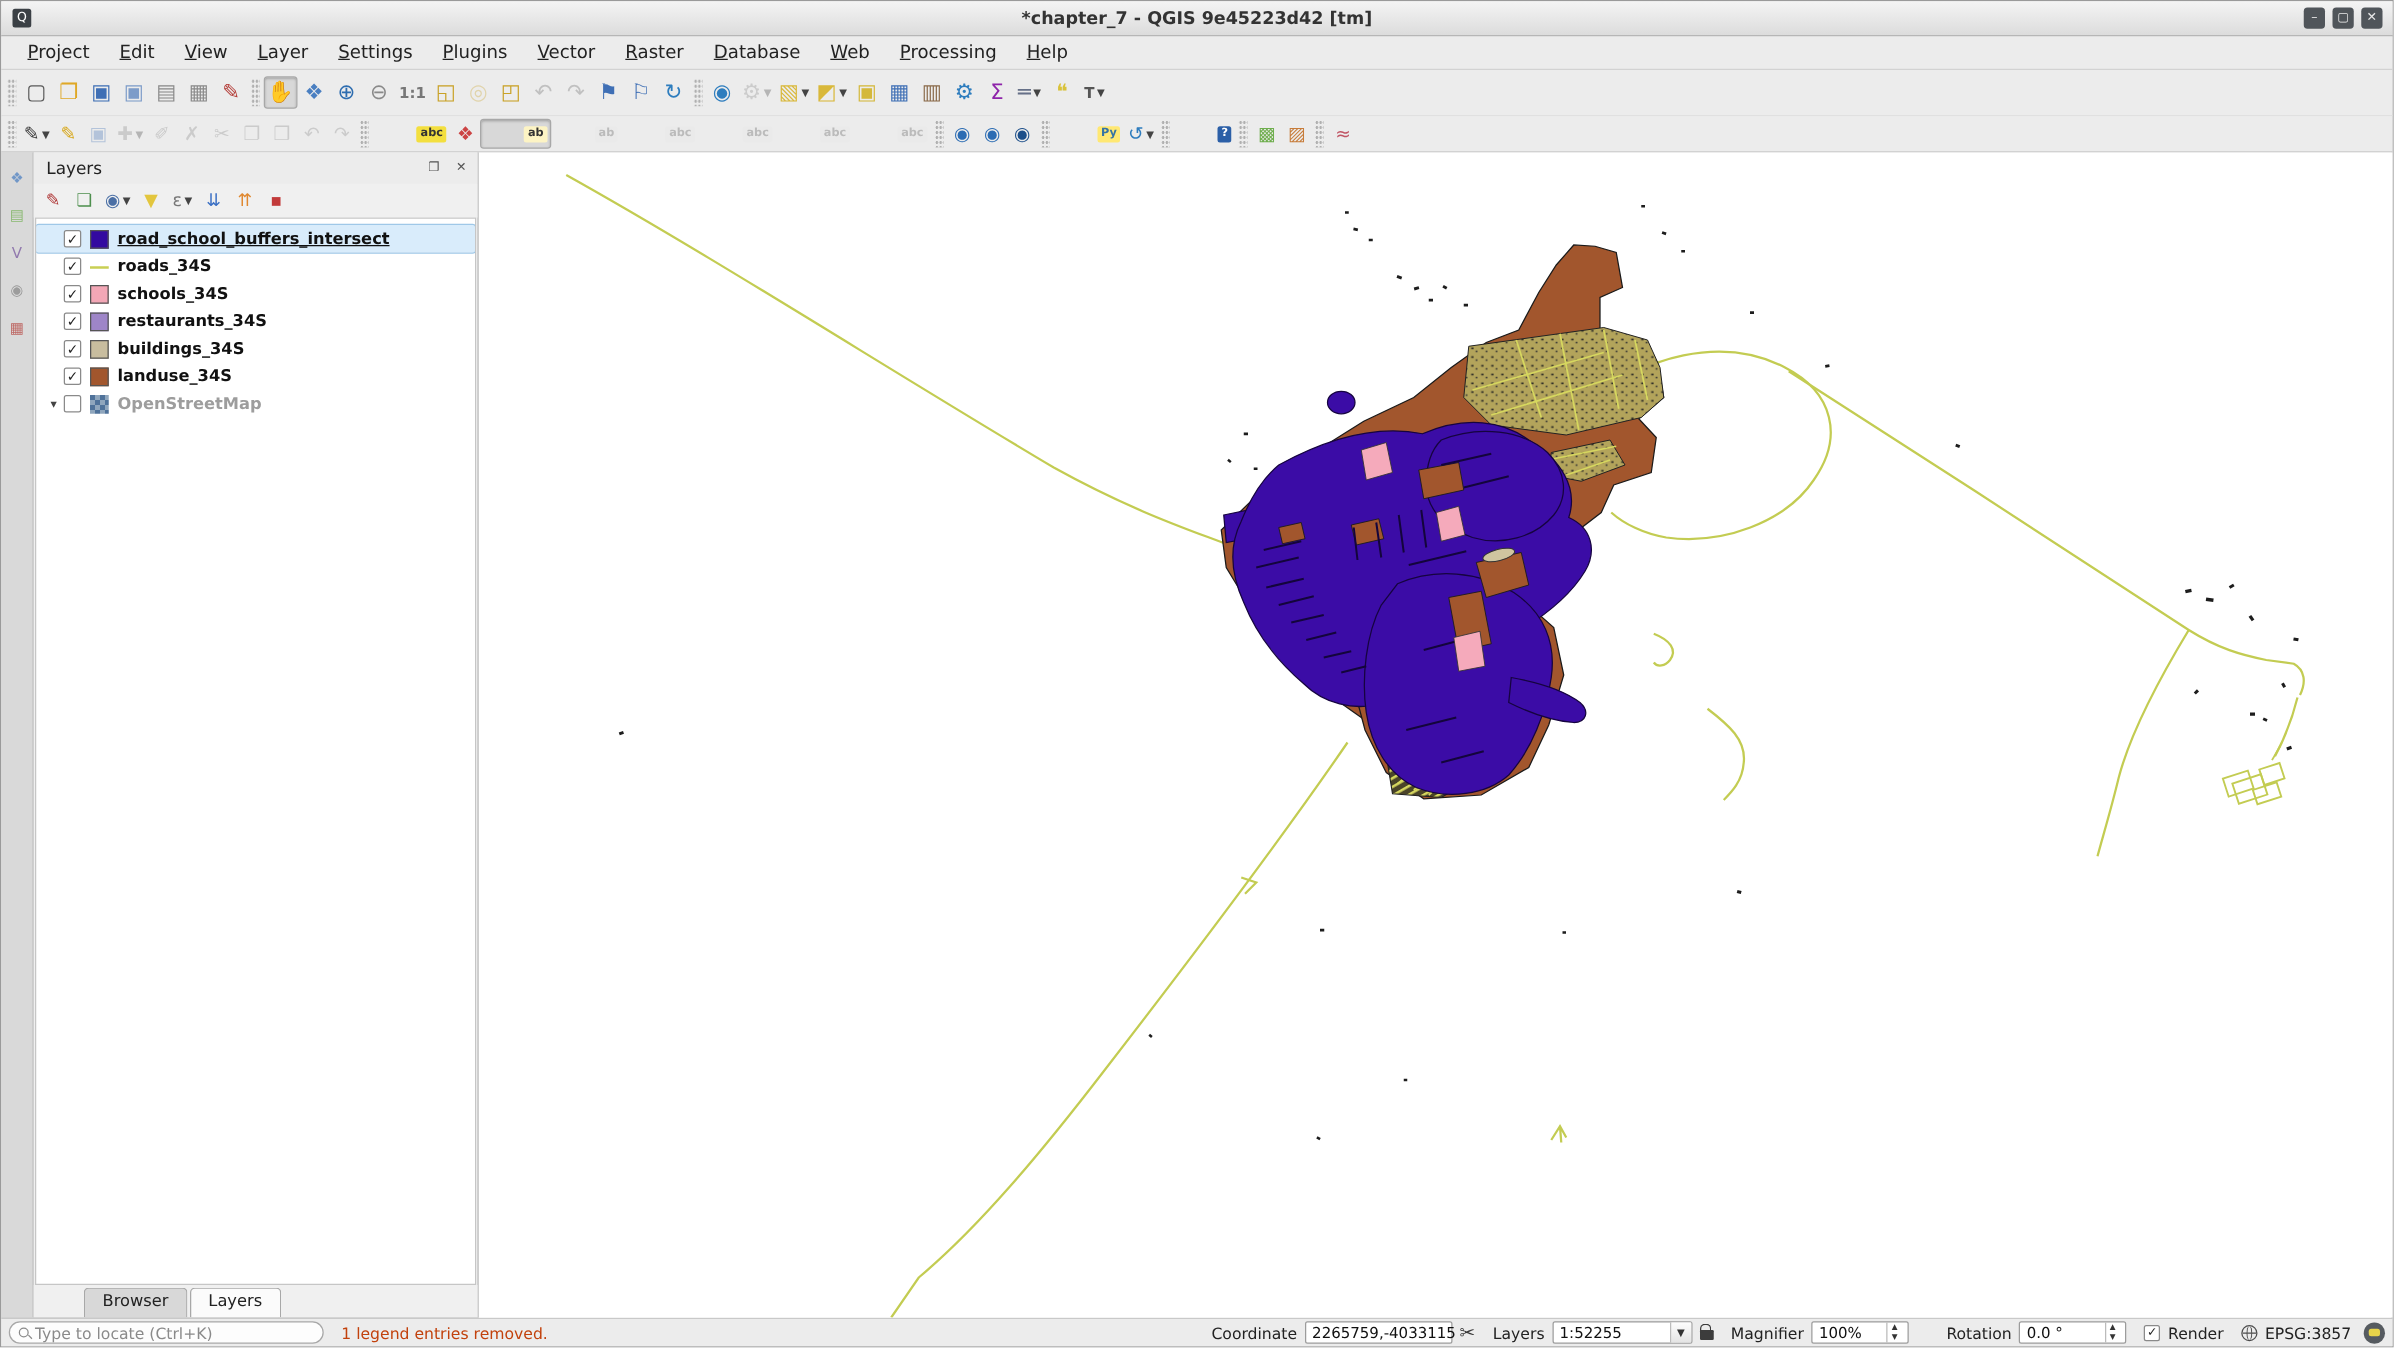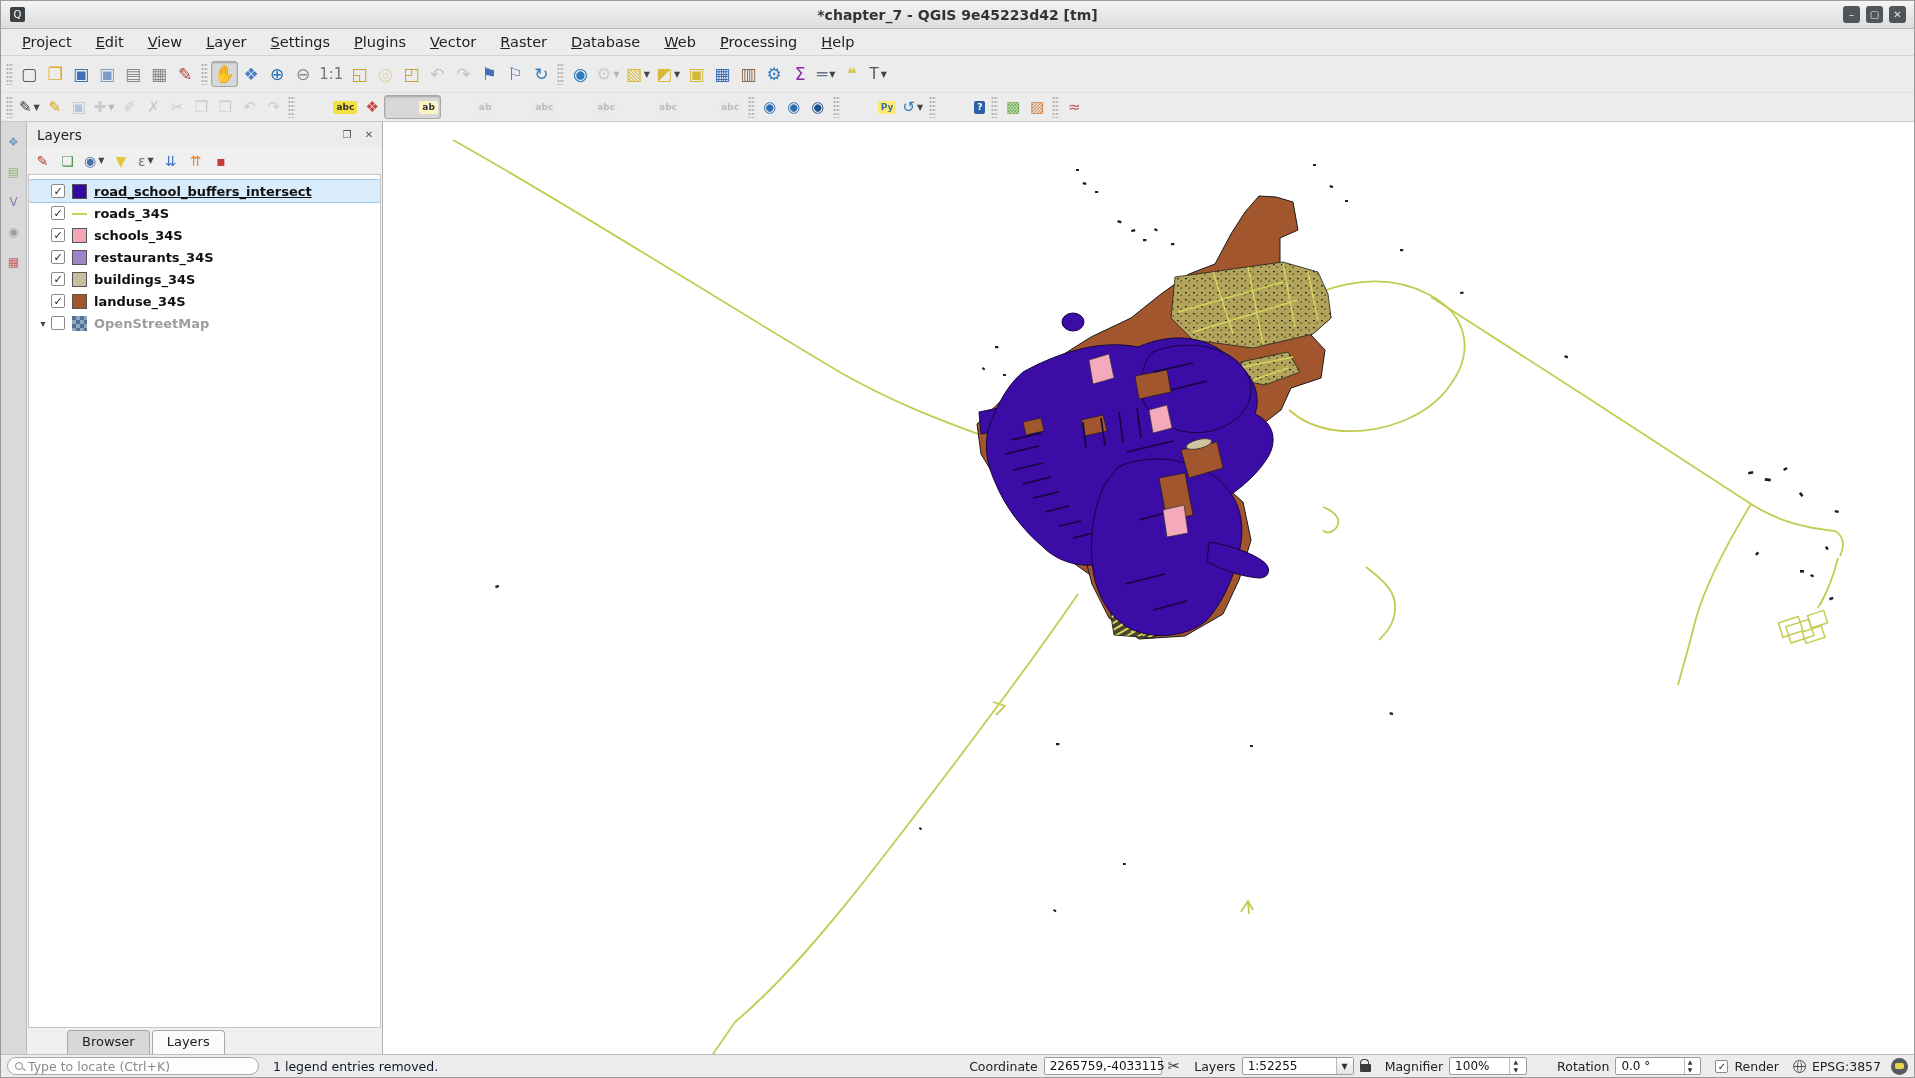--- a/index.html
+++ b/index.html
@@ -30,21 +30,21 @@
   .thandle { width:7px; height:22px; margin:0 3px;
              background-image:radial-gradient(circle,#b0b0b0 1px,transparent 1.2px);
              background-size:3px 4px; }
   .ticon { min-width:26px; height:26px; padding:0 2px; display:flex; align-items:center; justify-content:center;
            border:1px solid transparent; border-radius:3px; position:relative; }
   #toolbar2 .ticon { min-width:24px; height:24px; }
   .ticon.pressed { background:#d8d8d8; border-color:#a8a8a8; box-shadow:inset 0 1px 2px rgba(0,0,0,.25); }
   .ticon.disabled { opacity:.32; }
   .ticon .g { font-size:17px; line-height:1; }
   #toolbar2 .ticon .g { font-size:15px; }
-  .ticon .gsmall { font-size:15px; font-weight:normal; line-height:1; }
+  .ticon .gsmall { font-size:12px; font-weight:bold; line-height:1; }
   .ticon .badge { font-size:9px; font-weight:bold; padding:2px 3px; border-radius:2px; line-height:1;margin-left:32px; }
   .ticon .ddarrow { font-size:8px; color:#444; margin-left:2px; }
 
   
   #workspace { flex:1 1 auto; display:flex; min-height:0; background:#d4d4d4; }
   #dockstrip { width:26px; background:#d9d9d9; border-right:1px solid #bdbdbd; display:flex; flex-direction:column;
                align-items:center; padding-top:12px; gap:14px; }
   .dock-ic { width:16px; height:16px; display:flex; align-items:center; justify-content:center;
              font-size:12px; opacity:.75; }
 
@@ -81,21 +81,21 @@
   #map-canvas svg { display:block; }
 
   
   #statusbar { height:23px; background:#ececec; border-top:1px solid #bdbdbd; display:flex; align-items:center;
                padding:0 6px; gap:6px; font-size:12.5px; color:#333; flex:0 0 auto; }
   #locator { width:252px; height:18px; border:1px solid #a8a8a8; border-radius:9px; background:#fdfdfd;
              display:flex; align-items:center; padding:0 7px; gap:5px; color:#8a8a8a; font-size:12.5px; }
   .mag-glass { width:8px; height:8px; border:1.4px solid #8a8a8a; border-radius:50%; position:relative; flex:0 0 auto; }
   .mag-glass::after { content:""; position:absolute; width:4px; height:1.4px; background:#8a8a8a;
                       transform:rotate(45deg); right:-3.5px; bottom:-1px; }
-  #status-msg { margin-left:8px; color:#0f172a; }
+  #status-msg { margin-left:8px; color:#c2410c; }
   .sb-label { color:#222; }
   .sb-box { height:18px; background:#fff; border:1px solid #9c9c9c; border-radius:2px; display:flex;
             align-items:center; padding:0 5px; font-size:12px; color:#111; }
   .sb-combo { padding-right:0; }
   .sb-dd { width:17px; height:16px; border-left:1px solid #bbb; margin-left:6px; display:flex; align-items:center;
            justify-content:center; font-size:8px; color:#333; background:linear-gradient(#fdfdfd,#e4e4e4); }
   .sb-spin { display:flex; flex-direction:column; margin-left:6px; border-left:1px solid #bbb; }
   .sb-spin span { font-size:6px; line-height:8px; padding:0 3px; color:#333; }
   .lock { width:11px; height:8px; background:#3c3c3c; border-radius:1px; position:relative; margin-top:4px; }
   .lock::before { content:""; position:absolute; width:7px; height:6px; border:1.6px solid #3c3c3c;

